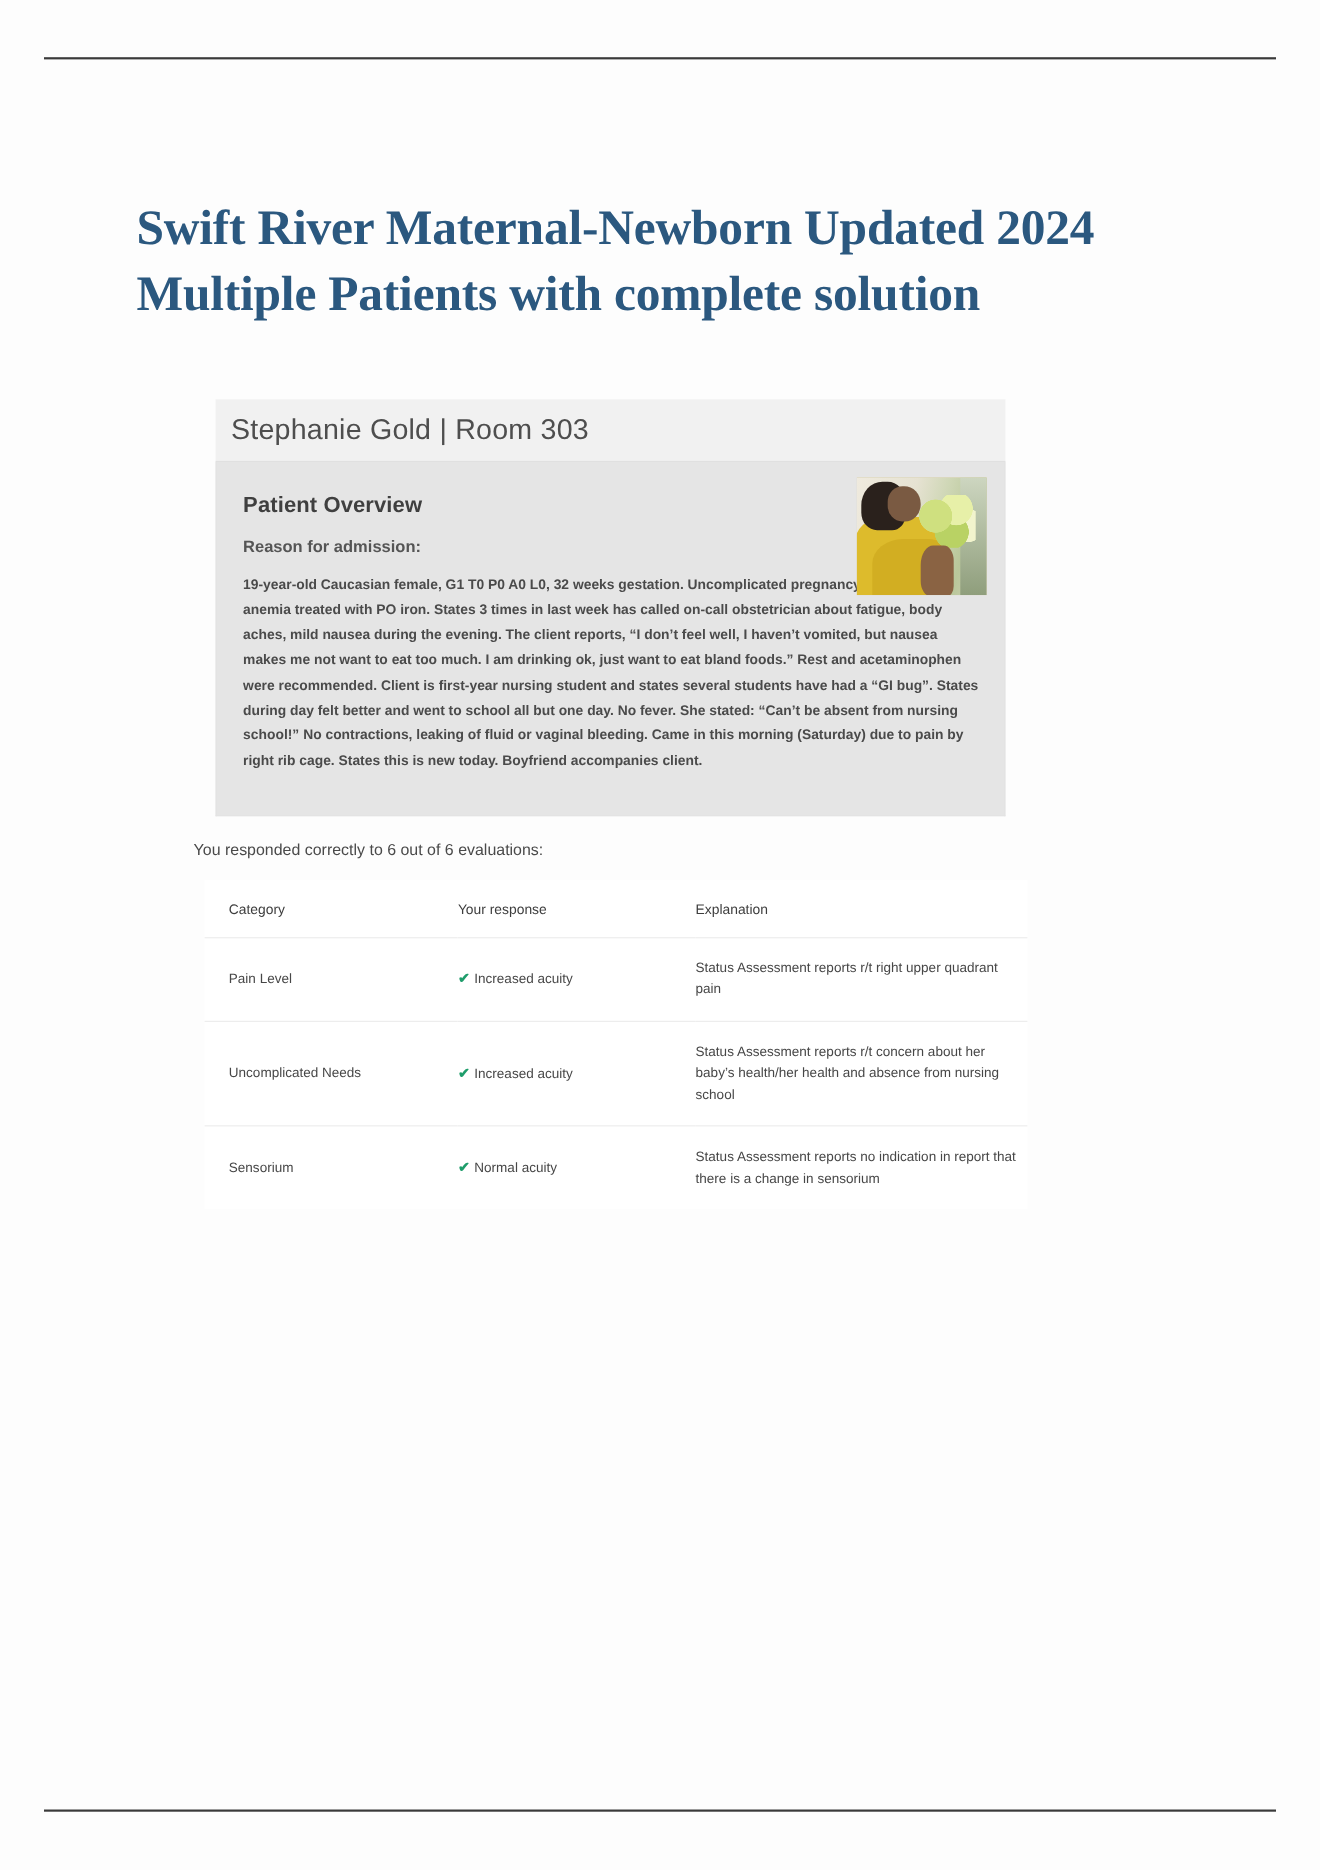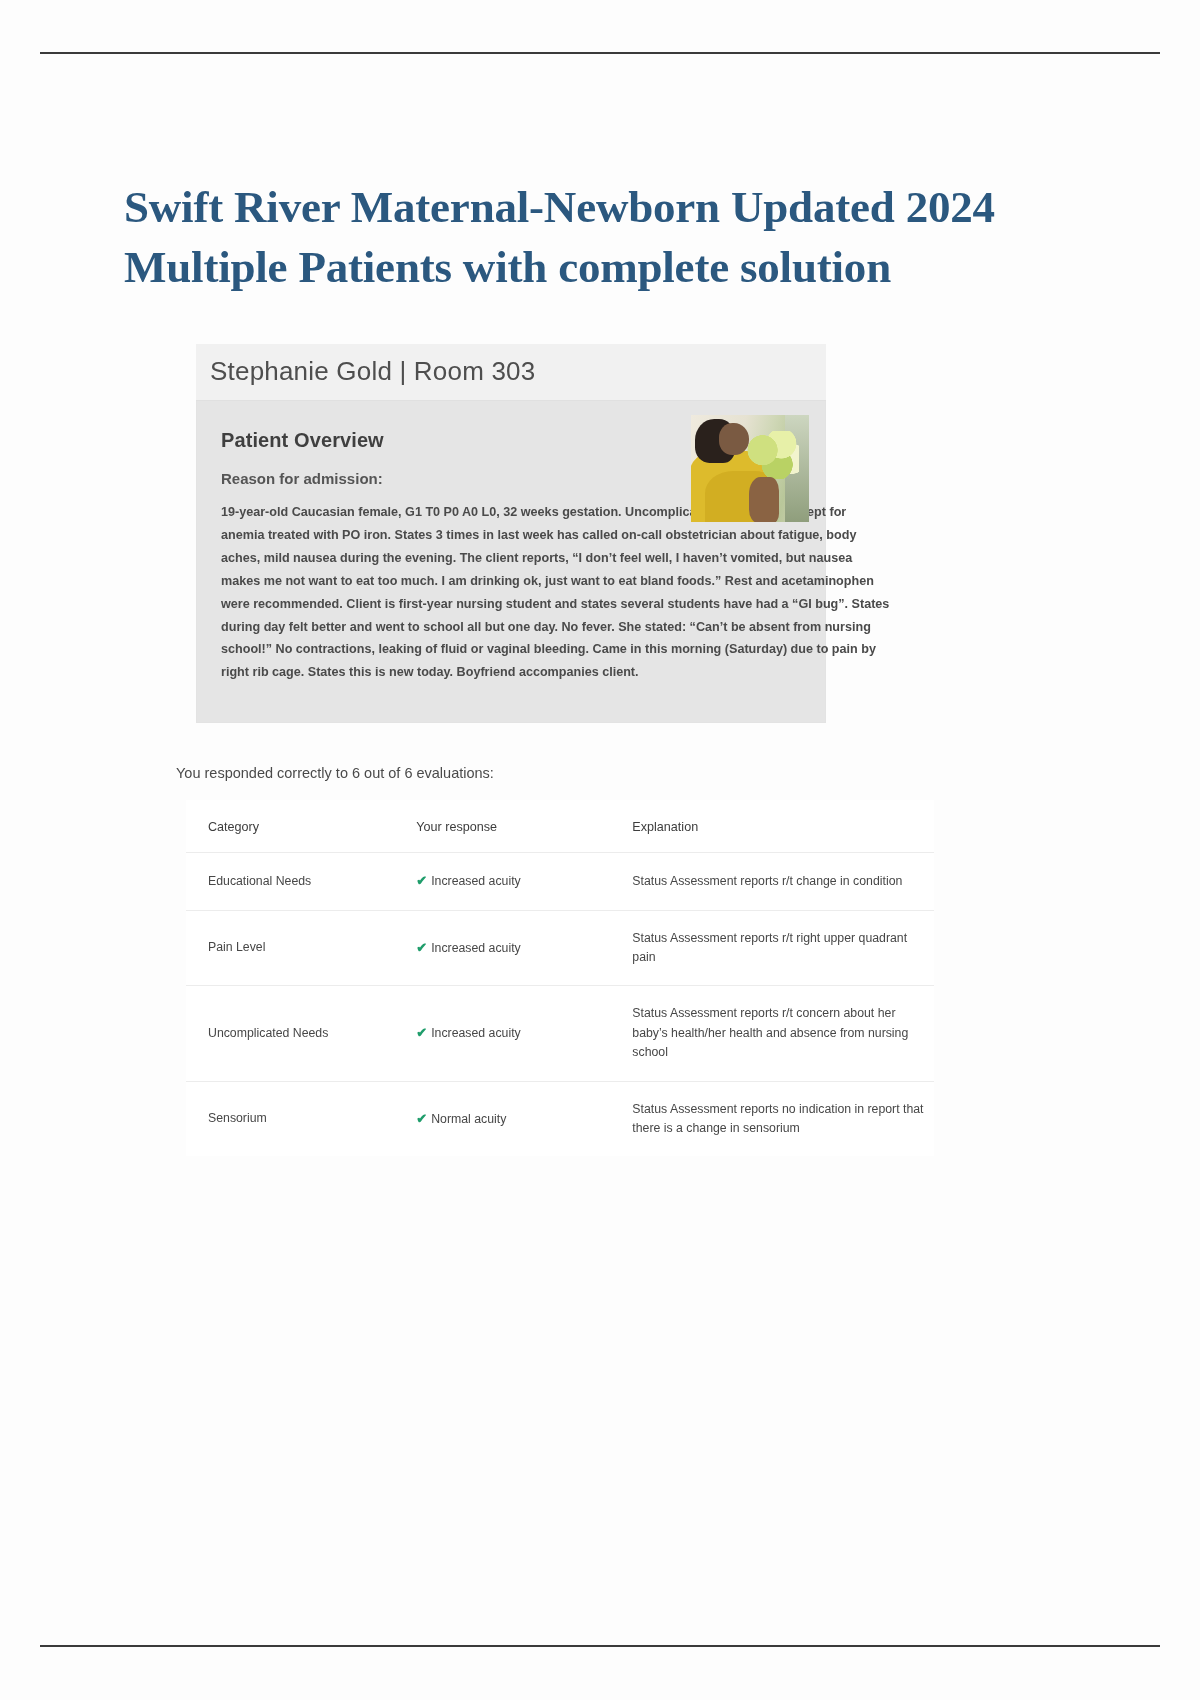--- a/index.html
+++ b/index.html
@@ -50,22 +50,22 @@
     font-size: 45px;
     line-height: 1.32;
     color: #2b587f;
     letter-spacing: -0.2px;
   }
 
   
   .patient-card {
     position: absolute;
     left: 196px;
-    top: 344px;
-    width: 630px;
+    top: 363px;
+    width: 718px;
   }
   .patient-header {
     background: #f1f1f1;
     border-bottom: 1px solid #e0e0e0;
     padding: 12px 14px 13px 14px;
     box-sizing: border-box;
   }
   .patient-header-text {
     font-size: 26px;
     color: #4e4e4e;
@@ -252,25 +252,20 @@
   <table class="eval-table">
     <thead>
       <tr>
         <th class="col-cat">Category</th>
         <th class="col-resp">Your response</th>
         <th class="col-exp">Explanation</th>
       </tr>
     </thead>
     <tbody>
       <tr>
-        <td class="col-cat">Educational Needs</td>
-        <td class="col-resp resp-cell"><span class="check">✔</span><span>Increased acuity</span></td>
-        <td class="col-exp expl">Status Assessment reports r/t change in condition</td>
-      </tr>
-      <tr>
         <td class="col-cat">Pain Level</td>
         <td class="col-resp resp-cell"><span class="check">✔</span><span>Increased acuity</span></td>
         <td class="col-exp expl">Status Assessment reports r/t right upper quadrant pain</td>
       </tr>
       <tr>
         <td class="col-cat">Uncomplicated Needs</td>
         <td class="col-resp resp-cell"><span class="check">✔</span><span>Increased acuity</span></td>
         <td class="col-exp expl">Status Assessment reports r/t concern about her baby’s health/her health and absence from nursing school</td>
       </tr>
       <tr>

